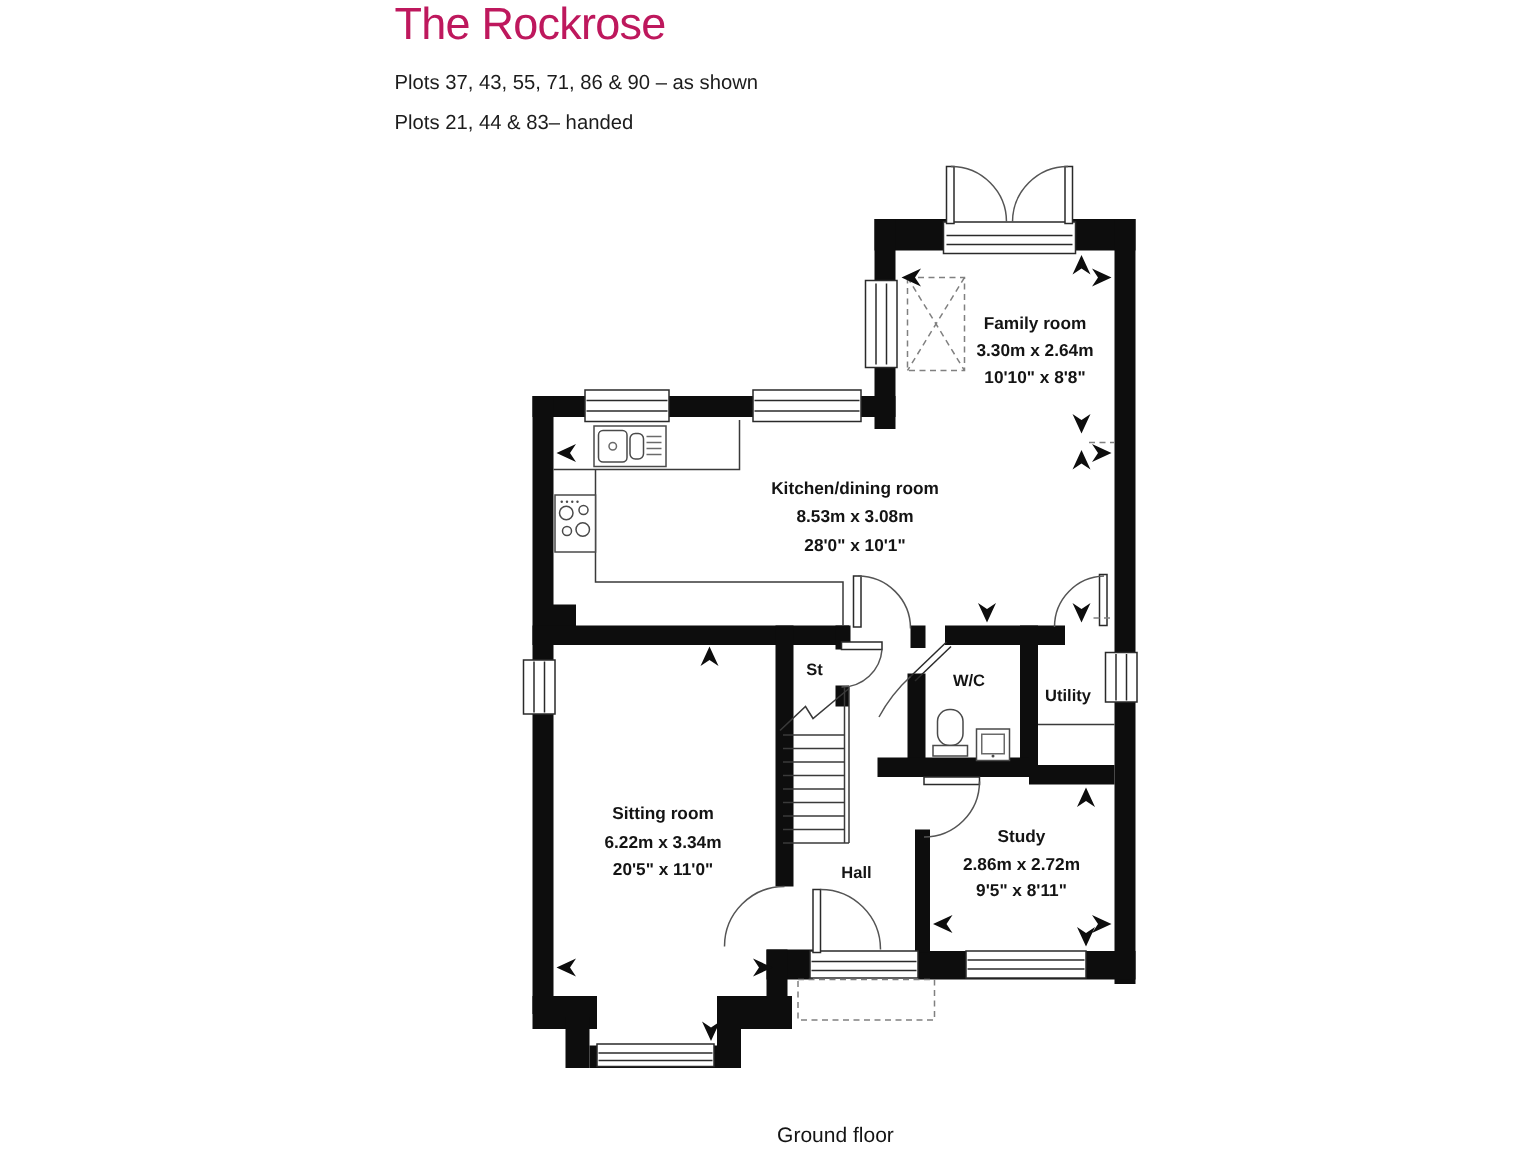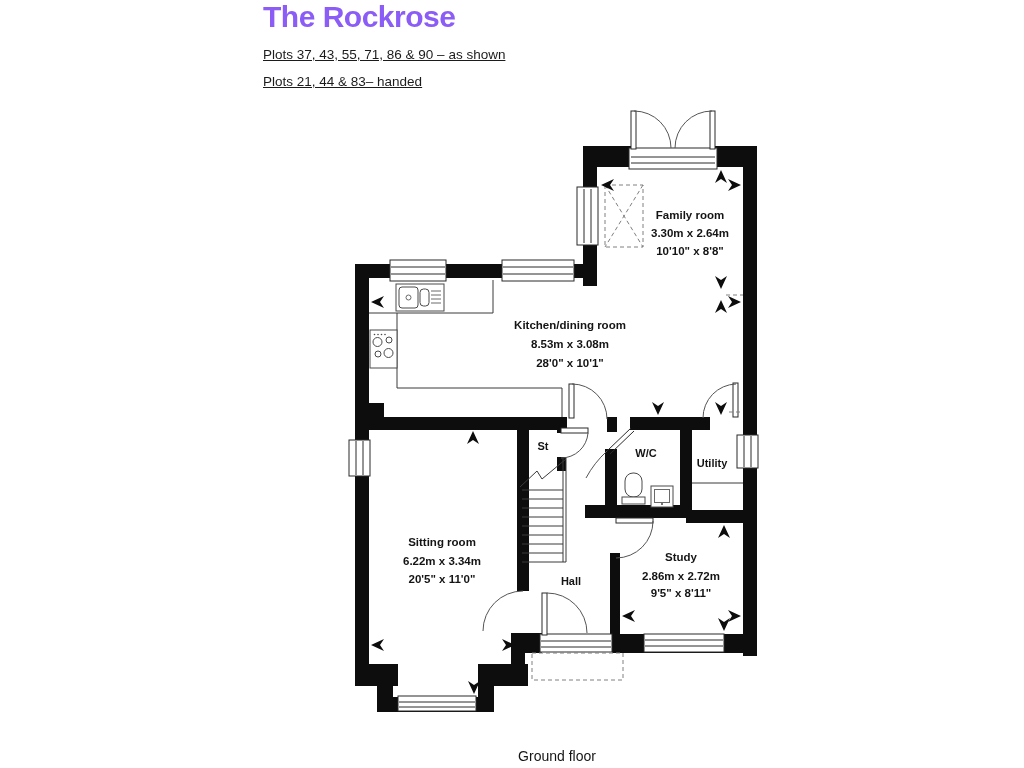--- a/index.html
+++ b/index.html
@@ -1,20 +1,20 @@
 <!DOCTYPE html>
 <html><head>
 <meta charset="utf-8">
 <style>
   html,body{margin:0;padding:0;background:#ffffff;}
   .page{position:relative;width:1024px;height:768px;background:#ffffff;overflow:hidden;
         font-family:"Liberation Sans",sans-serif;}
-  .hdr-title{position:absolute;left:263px;top:0px;margin:0;font-size:30px;font-weight:bold;
-             letter-spacing:-0.5px;color:#8b5cf6;}
-  .hdr-sub{position:absolute;left:263px;margin:0;font-size:13.5px;color:#1c1c1c;text-decoration:underline;}
+  .hdr-title{position:absolute;left:263px;top:0px;margin:0;font-size:30px;font-weight:normal;
+             letter-spacing:-0.5px;color:#be185d;}
+  .hdr-sub{position:absolute;left:263px;margin:0;font-size:13.5px;color:#1c1c1c;}
   .sub1{top:47px;}
   .sub2{top:74px;text-align:right;}
   svg text{font-family:"Liberation Sans",sans-serif;font-weight:bold;font-size:11.5px;
            fill:#141414;text-anchor:middle;}
   svg text.small{font-size:11px;}
   svg text.floor{font-size:14px;font-weight:normal;}
   .wall{fill:#0d0d0d;stroke:none;}
   .win{fill:#ffffff;stroke:#2a2a2a;stroke-width:1;}
   .winline{stroke:#2a2a2a;stroke-width:1;fill:none;}
   .thin{stroke:#3a3a3a;stroke-width:1;fill:none;}

